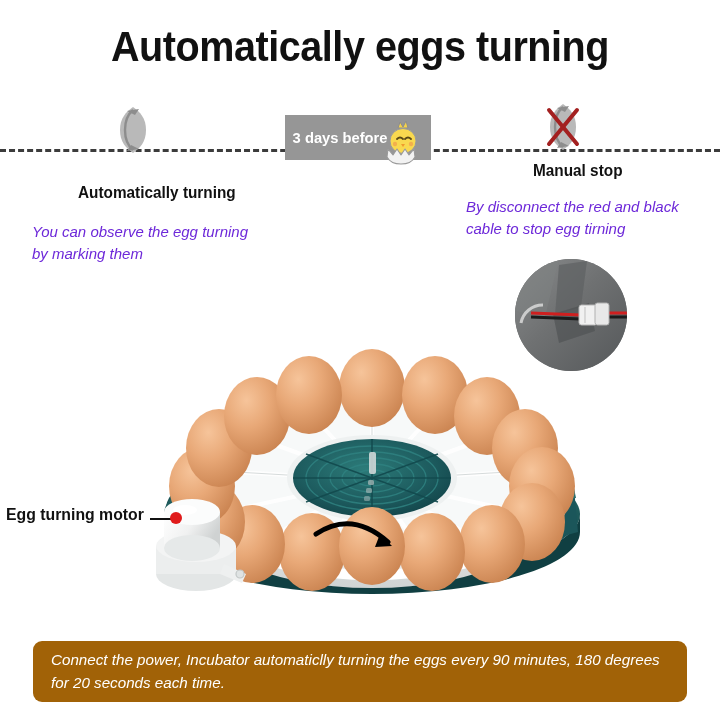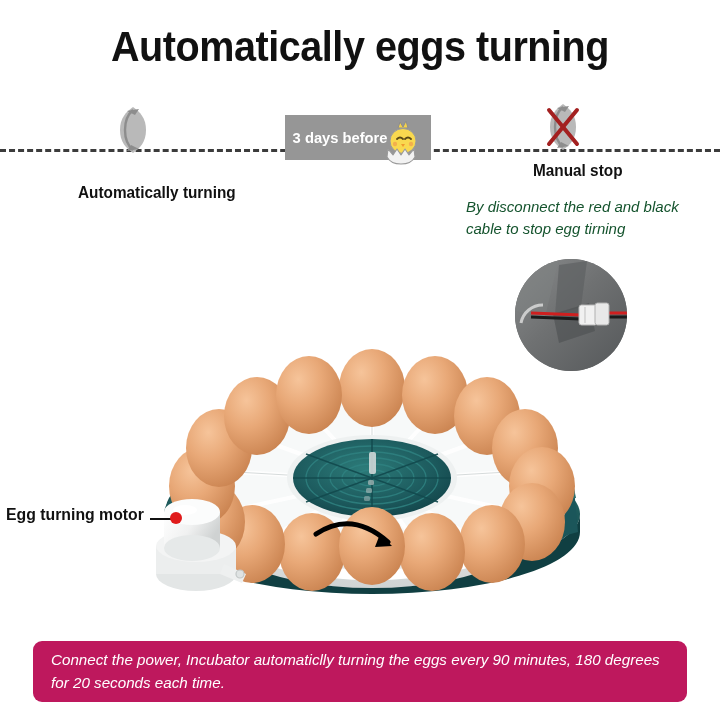--- a/index.html
+++ b/index.html
@@ -47,21 +47,21 @@
   .chick svg{width:100%;height:100%;display:block;}
 
   
   .col-head{
     position:absolute;font-weight:bold;font-size:16.5px;color:#111111;
     transform:scaleX(0.93);transform-origin:0 50%;white-space:nowrap;
   }
   .head-left{left:78px;top:183px;}
   .head-right{left:533px;top:161px;}
   .col-body{
-    position:absolute;font-style:italic;font-size:15px;color:#14532d;
+    position:absolute;font-style:italic;font-size:15px;color:#6d28d9;
     line-height:1.45;
   }
   .body-left{left:32px;top:221px;width:230px;}
   .body-right{left:466px;top:196px;width:240px;}
 
   
   .inset{
     position:absolute;left:515px;top:259px;width:112px;height:112px;
     border-radius:50%;overflow:hidden;background:#6a6c6d;
   }
@@ -82,21 +82,21 @@
     border-top:2.5px solid #111111;
   }
   .motor-dot{
     position:absolute;left:170px;top:512px;width:12px;height:12px;
     border-radius:50%;background:#e01b1b;
   }
 
   
   .banner{
     position:absolute;left:33px;top:641px;width:654px;height:61px;
-    background:#be185d;border-radius:9px;
+    background:#a16207;border-radius:9px;
     display:flex;align-items:center;justify-content:flex-end;
   }
   .banner-text{
     color:#ffffff;font-style:italic;font-size:15.2px;line-height:1.5;
     padding:0 18px;
   }
 </style>
 </head>
 <body>
 
@@ -140,20 +140,21 @@
         <path d="M26 20 q3 -3 6 0" fill="none" stroke="#5a4a17" stroke-width="1.8" stroke-linecap="round"></path>
         <circle cx="16" cy="25" r="2.2" fill="#f0a24c" opacity="0.75"></circle>
         <circle cx="32" cy="25" r="2.2" fill="#f0a24c" opacity="0.75"></circle>
         <path d="M22 25 l4 0 l-2 3 Z" fill="#ef9b2e"></path>
         <path d="M9 30 l5 6 l4 -6 l4 6 l4 -6 l4 6 l5 -6 l1 8 a15 11 0 0 1 -28 0 Z" fill="#f2f2f2" stroke="#9a9a9a" stroke-width="1.1" stroke-linejoin="round"></path>
       </svg>
     </span>
   </div>
 
   <div class="col-head head-left">Automatically turning</div>
+  <div class="col-body body-left">You can observe the egg turning by marking them</div>
 
   <div class="col-head head-right">Manual stop</div>
   <div class="col-body body-right">By disconnect the red and black cable to stop egg tirning</div>
 
   <div class="inset">
     <svg viewBox="0 0 112 112">
       <defs>
         <linearGradient id="insetBg" x1="0" y1="0" x2="1" y2="1">
           <stop offset="0%" stop-color="#8a8c8d"></stop>
           <stop offset="45%" stop-color="#6f7172"></stop>

